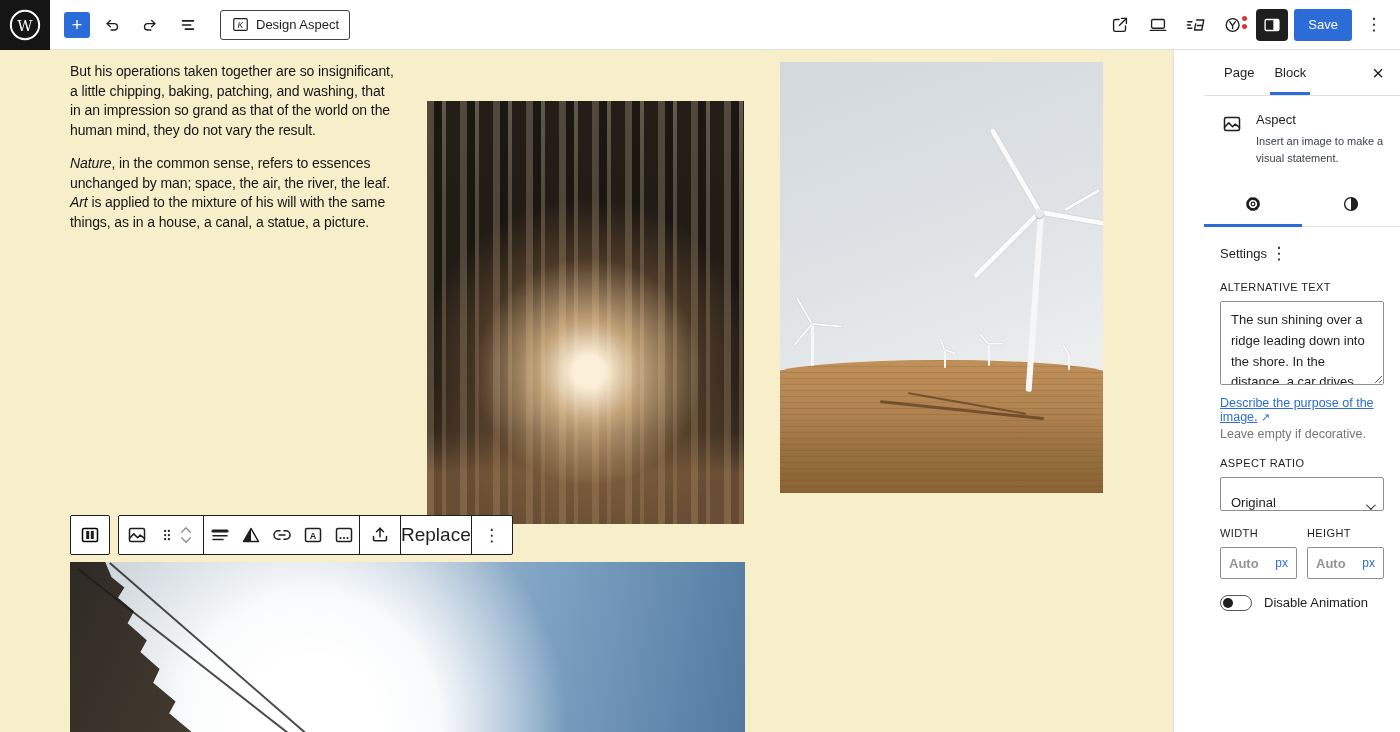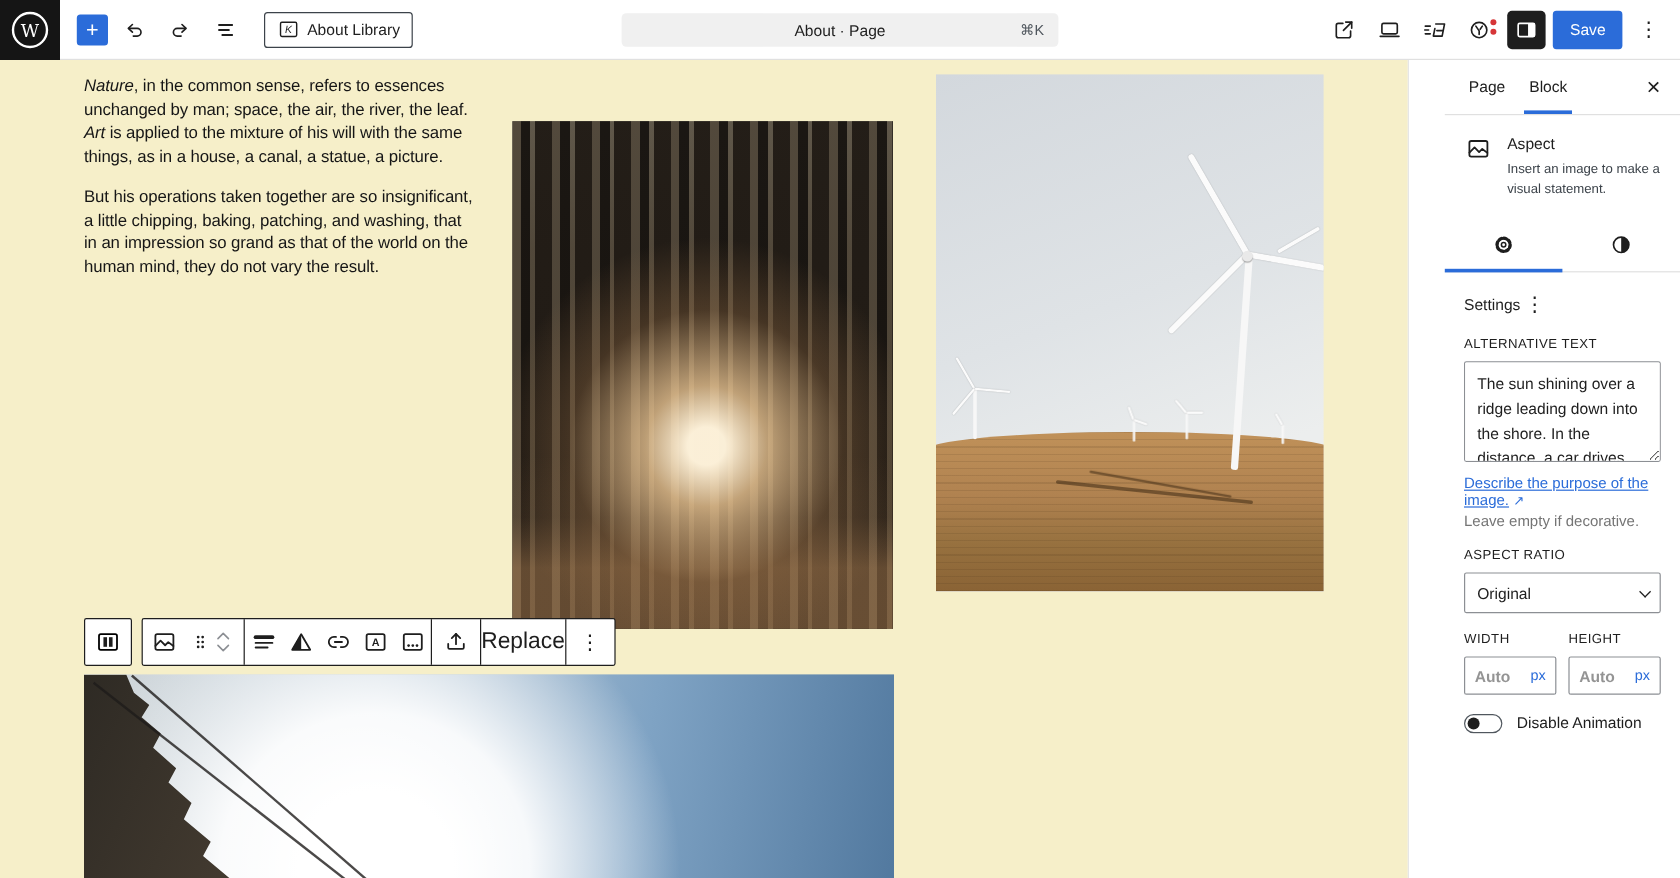--- a/index.html
+++ b/index.html
@@ -79,21 +79,21 @@
   .mode-tab.active::after { content:""; position:absolute; left:0; right:0; bottom:-1px; height:3px; background:var(--accent); }
   .settings-body { padding:14px 16px 16px; }
   .settings-head { display:flex; align-items:center; justify-content:flex-start; }
   .settings-head .title { font-size:13px; font-weight:500; }
   .fld-label { font-size:11px; font-weight:500; letter-spacing:.4px; margin:16px 0 8px; text-transform:uppercase; }
   .alt-textarea { width:100%; height:84px; border:1px solid #8c8f94; border-radius:2px; padding:8px 10px; font-family:"Liberation Sans",sans-serif; font-size:13px; line-height:1.6; color:#1e1e1e; resize:vertical; background:#fff; }
   .alt-link-row { margin-top:8px; font-size:12.5px; }
   .alt-link { color:var(--accent); text-decoration:underline; cursor:pointer; }
   .ext-arrow { color:var(--accent); text-decoration:none; font-size:11px; }
   .alt-hint { font-size:12.5px; color:#757575; margin-top:3px; }
-  .select-box { display:flex; align-items:center; justify-content:space-between; height:34px; border:1px solid #8c8f94; border-radius:2px; padding:0 10px; cursor:pointer; background:#fff; }
+  .select-box { display:flex; align-items:flex-end; justify-content:space-between; height:34px; border:1px solid #8c8f94; border-radius:2px; padding:0 10px; cursor:pointer; background:#fff; }
   .dim-row { display:flex; gap:10px; }
   .dim-col { flex:1; }
   .dim-input-wrap { display:flex; align-items:center; height:32px; border:1px solid #8c8f94; border-radius:2px; padding:0 8px; background:#fff; }
   .dim-input { border:none; outline:none; width:100%; font-size:13px; font-family:"Liberation Sans",sans-serif; color:#1e1e1e; background:transparent;font-weight:bold; }
   .dim-input::placeholder { color:#949494; }
   .unit { color:var(--accent); font-size:12px; margin-left:4px; }
   .chev { width:7px; height:7px; border-right:1.5px solid #1e1e1e; border-bottom:1.5px solid #1e1e1e; display:inline-block; }
   .chev.down { transform:rotate(45deg) translateY(-2px); }
   .chev.up { transform:rotate(-135deg) translateY(-2px); }
   .animate-panel-head { margin-top:18px; height:36px; border:1.5px solid var(--accent); display:flex; align-items:center; justify-content:space-between; padding:0 16px; cursor:pointer; background:#fff; margin-left:-16px; margin-right:-16px; }
@@ -137,28 +137,24 @@
           <path d="M9 16.5h9"></path>
         </svg>
     </button>
     <button class="design-lib">
       <span>
         <svg class="svgi" width="19" height="19" viewBox="0 0 24 24">
             <rect x="3.5" y="4.5" width="17" height="15" rx="1.5"></rect>
             <text x="12" y="16.2" font-size="11" font-style="italic" fill="#1e1e1e" stroke="none" text-anchor="middle">K</text>
           </svg>
       </span>
-      <span>About Library</span>
+      <span>Design Aspect</span>
     </button>
   </div>
 
-  <div class="doc-pill">
-    <span>About · Page</span>
-    <span class="shortcut">⌘K</span>
-  </div>
 
   <div class="tb-right">
     <button class="icon-btn">
       <svg class="svgi" width="22" height="22" viewBox="0 0 24 24">
           <path d="M11 6H6.8C5.8 6 5 6.8 5 7.8v9.4c0 1 .8 1.8 1.8 1.8h9.4c1 0 1.8-.8 1.8-1.8V13"></path>
           <path d="M13.5 4.8H19v5.5"></path>
           <path d="M19 4.8l-7.5 7.5"></path>
         </svg>
     </button>
     <button class="icon-btn">
@@ -198,22 +194,22 @@
         <span class="kebab">⋮</span>
       </button>
   </div>
 </div>
 
 <div class="main">
 
   <div class="canvas">
 
     <div class="prose">
+      <p>But his operations taken together are so insignificant, a little chipping, baking, patching, and washing, that in an impression so grand as that of the world on the human mind, they do not vary the result.</p>
       <p><em>Nature</em><span>, in the common sense, refers to essences unchanged by man; space, the air, the river, the leaf. </span><em>Art</em><span> is applied to the mixture of his will with the same things, as in a house, a canal, a statue, a picture.</span></p>
-      <p>But his operations taken together are so insignificant, a little chipping, baking, patching, and washing, that in an impression so grand as that of the world on the human mind, they do not vary the result.</p>
     </div>
 
     <div class="img-block forest-img"></div>
 
     <div class="img-block turbine-img">
       <div class="t-ground"></div>
 
       <div class="pole" style="left:258px; top:152px; width:6px; height:178px; transform:rotate(4deg);"></div>
       <div class="blade" style="left:257px; top:150px; width:5px; height:96px; transform:rotate(150deg);"></div>
       <div class="blade" style="left:257px; top:150px; width:5px; height:96px; transform:rotate(-80deg);"></div>

